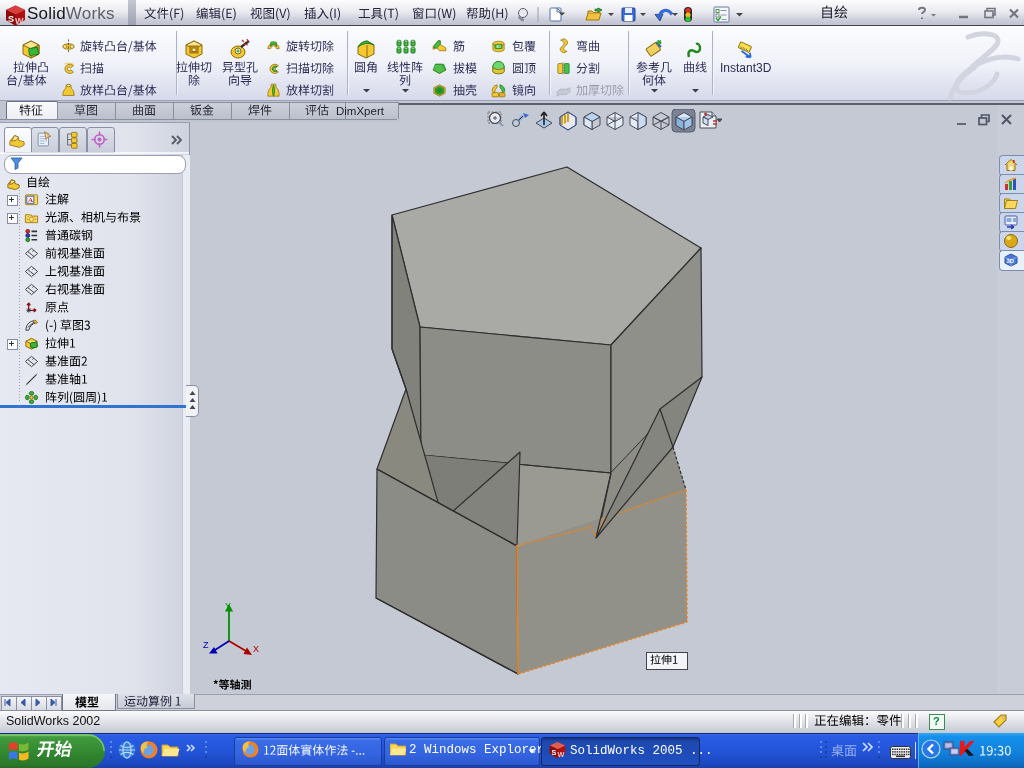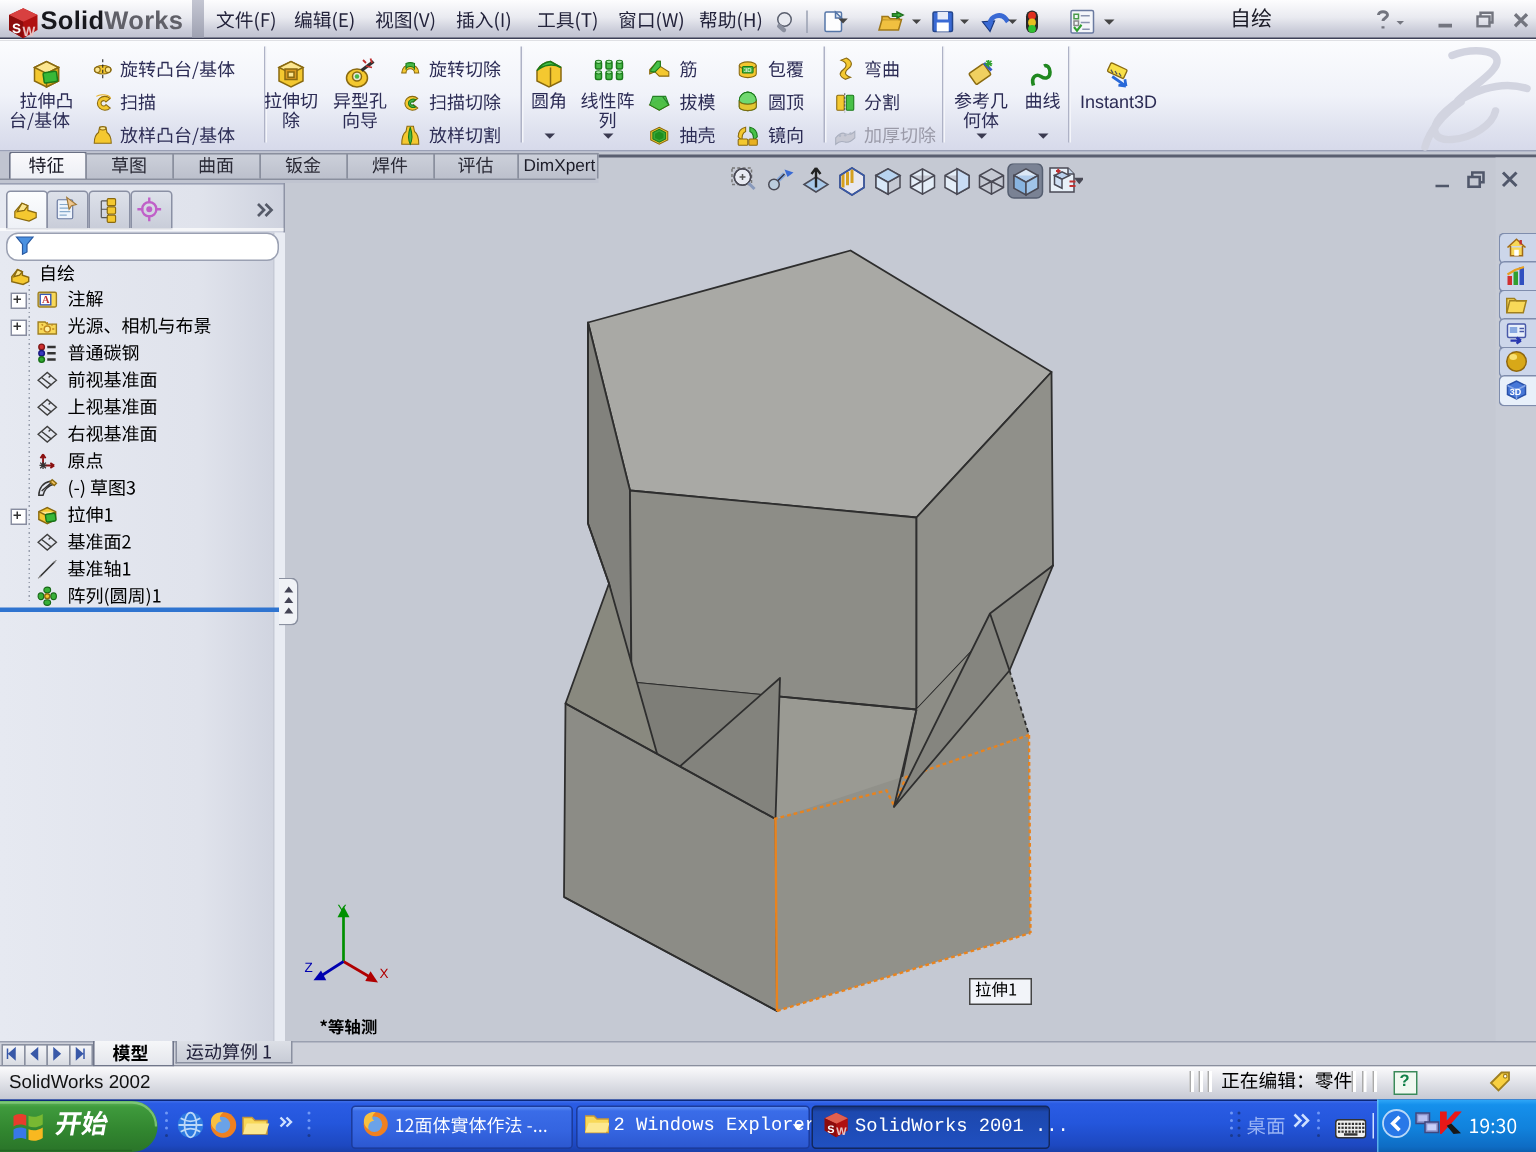--- a/index.html
+++ b/index.html
@@ -9,21 +9,21 @@
 <div class="ab" style="left:0;top:0;width:1024px;height:26px;background:linear-gradient(#fdfdfe,#e9eaf0 45%,#c9cbd8 80%,#bfc1cf)"></div>
     <div class="ab" style="left:0;top:25px;width:1024px;height:2px;background:#3d4057"></div>
     <div class="ab" style="left:128px;top:0;width:8px;height:25px;background:linear-gradient(#c4c6d2,#9fa2b2)"></div>
     <svg class="ab" style="left:5px;top:5px" width="21" height="21" viewBox="0 0 21 21">
 <polygon points="10.5,0.5 20,5 20,15 10.5,20.5 1,15 1,5" fill="#b01010"></polygon>
 <polygon points="10.5,0.5 20,5 10.5,9.5 1,5" fill="#d84040"></polygon>
 <polygon points="1,5 10.5,9.5 10.5,20.5 1,15" fill="#8c0c0c"></polygon>
 <text x="3" y="17" font-size="9" font-weight="bold" fill="#fff" font-family="Liberation Sans">S</text>
 <text x="10" y="19" font-size="9" font-weight="bold" fill="#e8c0c0" font-family="Liberation Sans">W</text>
 </svg>
-    <div class="ab" style="left:27px;top:4px;font-size:17px;font-weight:bold;color:#17171c;letter-spacing:0.2px">Solid<span style="color:#606068">Works</span></div>
+    <div class="ab" style="left:27px;top:4px;font-size:17px;font-weight:normal;color:#17171c;letter-spacing:0.2px">Solid<span style="color:#606068">Works</span></div>
     <svg class="ab " style="left:144px;top:7px" width="42" height="17" viewBox="0 0 42 17">
       <g transform="translate(0,11.0)">
         <path d="M5.3 -10.3C5.7 -9.7 6.1 -8.8 6.2 -8.3L7.2 -8.7C7.1 -9.2 6.6 -10.0 6.3 -10.6ZM0.6 -8.3V-7.4H2.6C3.3 -5.5 4.3 -3.8 5.6 -2.5C4.2 -1.4 2.5 -0.5 0.5 0.1C0.6 0.3 0.9 0.8 1.0 1.0C3.1 0.3 4.9 -0.6 6.3 -1.8C7.7 -0.6 9.4 0.4 11.4 0.9C11.6 0.7 11.9 0.2 12.1 0.1C10.1 -0.5 8.4 -1.3 7.0 -2.5C8.3 -3.8 9.2 -5.4 10.0 -7.4H11.9V-8.3ZM6.3 -3.2C5.1 -4.4 4.2 -5.8 3.6 -7.4H8.9C8.3 -5.7 7.4 -4.3 6.3 -3.2Z M16.5 -4.3V-3.4H20.1V1.0H21.0V-3.4H24.4V-4.3H21.0V-7.0H23.9V-7.9H21.0V-10.4H20.1V-7.9H18.4C18.5 -8.5 18.7 -9.1 18.8 -9.7L17.9 -9.9C17.6 -8.2 17.1 -6.6 16.4 -5.6C16.6 -5.5 17.0 -5.2 17.2 -5.1C17.5 -5.6 17.8 -6.3 18.1 -7.0H20.1V-4.3ZM15.8 -10.5C15.2 -8.6 14.1 -6.7 12.9 -5.5C13.1 -5.2 13.3 -4.8 13.4 -4.5C13.8 -5.0 14.2 -5.5 14.6 -6.0V1.0H15.5V-7.5C16.0 -8.3 16.4 -9.3 16.7 -10.2Z M28.0 2.5 28.7 2.1C27.6 0.4 27.1 -1.8 27.1 -3.9C27.1 -6.0 27.6 -8.1 28.7 -9.9L28.0 -10.2C26.8 -8.3 26.1 -6.3 26.1 -3.9C26.1 -1.4 26.8 0.6 28.0 2.5Z M30.5 0.0H31.6V-4.1H35.1V-5.1H31.6V-8.2H35.8V-9.2H30.5Z M37.4 2.5C38.5 0.6 39.2 -1.4 39.2 -3.9C39.2 -6.3 38.5 -8.3 37.4 -10.2L36.6 -9.9C37.7 -8.1 38.3 -6.0 38.3 -3.9C38.3 -1.8 37.7 0.4 36.6 2.1Z" fill="#23233b"></path>
       </g>
     </svg>
     <svg class="ab " style="left:196px;top:7px" width="42" height="17" viewBox="0 0 42 17">
       <g transform="translate(0,11.0)">
         <path d="M0.5 -0.7 0.7 0.2C1.8 -0.2 3.1 -0.8 4.3 -1.3L4.2 -2.0C2.8 -1.5 1.4 -1.0 0.5 -0.7ZM0.8 -5.3C0.9 -5.4 1.2 -5.4 2.6 -5.6C2.1 -4.8 1.7 -4.2 1.5 -4.0C1.1 -3.5 0.8 -3.2 0.6 -3.1C0.7 -2.9 0.8 -2.5 0.9 -2.3C1.1 -2.4 1.5 -2.6 4.2 -3.2C4.2 -3.4 4.2 -3.7 4.2 -4.0L2.1 -3.5C3.0 -4.7 3.8 -6.1 4.5 -7.5L3.8 -7.9C3.6 -7.4 3.3 -6.9 3.1 -6.5L1.7 -6.3C2.4 -7.4 3.1 -8.8 3.6 -10.2L2.7 -10.5C2.2 -9.0 1.4 -7.3 1.1 -6.9C0.9 -6.5 0.7 -6.2 0.5 -6.1C0.6 -5.9 0.7 -5.5 0.8 -5.3ZM7.8 -4.4V-2.5H6.8V-4.4ZM8.4 -4.4H9.3V-2.5H8.4ZM6.0 -5.2V0.9H6.8V-1.8H7.8V0.6H8.4V-1.8H9.3V0.6H10.0V-1.8H10.9V0.1C10.9 0.2 10.9 0.2 10.8 0.2C10.7 0.2 10.5 0.2 10.2 0.2C10.3 0.4 10.4 0.7 10.4 0.9C10.8 0.9 11.1 0.9 11.4 0.8C11.6 0.7 11.6 0.4 11.6 0.1V-5.2L10.9 -5.2ZM10.0 -4.4H10.9V-2.5H10.0ZM7.6 -10.3C7.8 -10.0 8.0 -9.5 8.1 -9.2H5.2V-6.4C5.2 -4.5 5.1 -1.7 3.9 0.3C4.1 0.4 4.5 0.6 4.7 0.8C5.8 -1.2 6.0 -4.2 6.0 -6.2H11.5V-9.2H9.1C9.0 -9.6 8.7 -10.1 8.4 -10.6ZM6.0 -8.3H10.6V-7.0H6.0Z M19.4 -9.4H22.7V-8.1H19.4ZM18.5 -10.1V-7.4H23.6V-10.1ZM13.5 -4.2C13.6 -4.2 14.0 -4.3 14.4 -4.3H15.6V-2.5L13.0 -2.1L13.2 -1.2L15.6 -1.7V1.0H16.4V-1.8L17.8 -2.1L17.8 -2.9L16.4 -2.7V-4.3H17.6V-5.2H16.4V-7.1H15.6V-5.2H14.3C14.7 -6.0 15.1 -7.1 15.3 -8.1H17.6V-9.0H15.6C15.7 -9.5 15.8 -9.9 15.9 -10.3L14.9 -10.5C14.9 -10.0 14.8 -9.5 14.7 -9.0H13.1V-8.1H14.5C14.2 -7.1 13.9 -6.3 13.8 -6.0C13.6 -5.4 13.4 -5.0 13.2 -5.0C13.3 -4.8 13.5 -4.3 13.5 -4.2ZM22.7 -5.9V-4.8H19.5V-5.9ZM17.5 -1.0 17.6 -0.1 22.7 -0.5V1.0H23.6V-0.6L24.5 -0.7L24.5 -1.4L23.6 -1.4V-5.9H24.4V-6.7H17.8V-5.9H18.6V-1.0ZM22.7 -4.1V-3.0H19.5V-4.1ZM22.7 -2.3V-1.3L19.5 -1.1V-2.3Z M28.0 2.5 28.7 2.1C27.6 0.4 27.1 -1.8 27.1 -3.9C27.1 -6.0 27.6 -8.1 28.7 -9.9L28.0 -10.2C26.8 -8.3 26.1 -6.3 26.1 -3.9C26.1 -1.4 26.8 0.6 28.0 2.5Z M30.5 0.0H35.9V-1.0H31.6V-4.3H35.1V-5.3H31.6V-8.2H35.8V-9.2H30.5Z M37.8 2.5C39.0 0.6 39.7 -1.4 39.7 -3.9C39.7 -6.3 39.0 -8.3 37.8 -10.2L37.1 -9.9C38.2 -8.1 38.7 -6.0 38.7 -3.9C38.7 -1.8 38.2 0.4 37.1 2.1Z" fill="#23233b"></path>
       </g>
     </svg>
@@ -492,21 +492,21 @@
         <path d="M1.0 -7.6C0.9 -6.7 0.7 -5.4 0.5 -4.7L1.1 -4.4C1.4 -5.3 1.6 -6.6 1.7 -7.5ZM4.1 -8.0C3.9 -7.2 3.6 -6.1 3.3 -5.5L3.8 -5.2C4.1 -5.9 4.5 -6.9 4.9 -7.7ZM6.1 -7.2H10.0V-6.2H6.1ZM6.1 -8.9H10.0V-7.9H6.1ZM5.2 -9.6V-5.5H10.8V-9.6ZM2.3 -10.0V-5.9C2.3 -3.7 2.1 -1.4 0.4 0.4C0.6 0.5 0.9 0.8 1.1 1.0C2.0 0.1 2.5 -1.0 2.8 -2.2C3.2 -1.6 3.8 -0.8 4.0 -0.3L4.6 -1.0C4.4 -1.3 3.4 -2.6 3.0 -3.2C3.1 -4.1 3.1 -5.0 3.1 -5.9V-10.0ZM4.5 -2.4V-1.6H7.5V1.0H8.4V-1.6H11.5V-2.4H8.4V-3.8H11.1V-4.6H5.0V-3.8H7.5V-2.4Z M15.8 -4.1V-3.2H19.2V1.0H20.1V-3.2H23.4V-4.1H20.1V-6.7H22.9V-7.6H20.1V-9.9H19.2V-7.6H17.6C17.8 -8.2 17.9 -8.7 18.0 -9.3L17.2 -9.5C16.9 -7.9 16.4 -6.4 15.7 -5.4C15.9 -5.3 16.3 -5.0 16.5 -4.9C16.8 -5.4 17.1 -6.0 17.4 -6.7H19.2V-4.1ZM15.2 -10.0C14.6 -8.2 13.5 -6.4 12.4 -5.2C12.5 -5.0 12.8 -4.6 12.9 -4.4C13.3 -4.8 13.6 -5.2 14.0 -5.8V0.9H14.9V-7.2C15.3 -8.0 15.7 -8.9 16.1 -9.8Z" fill="#2a2a36"></path>
       </g>
     </svg>
     <div class="ab" style="left:289px;top:102px;width:55px;height:16px;background:linear-gradient(#ccd0da,#bcc0cc);border:1px solid #8a8f9e;border-bottom:none"></div>
     <svg class="ab " style="left:304.5px;top:104px" width="26" height="17" viewBox="0 0 26 17">
       <g transform="translate(0,10.6)">
         <path d="M9.9 -8.0C9.8 -7.1 9.4 -5.7 9.1 -4.9L9.8 -4.7C10.1 -5.5 10.5 -6.7 10.8 -7.8ZM4.7 -7.8C5.0 -6.8 5.3 -5.6 5.4 -4.8L6.2 -5.0C6.1 -5.8 5.8 -7.0 5.5 -8.0ZM1.2 -9.1C1.8 -8.6 2.6 -7.8 3.0 -7.3L3.6 -7.9C3.2 -8.4 2.4 -9.2 1.7 -9.7ZM4.3 -9.5V-8.6H7.2V-4.2H4.0V-3.3H7.2V0.9H8.1V-3.3H11.5V-4.2H8.1V-8.6H11.0V-9.5ZM0.5 -6.3V-5.4H2.2V-1.0C2.2 -0.5 1.8 -0.2 1.6 -0.0C1.8 0.1 2.0 0.5 2.1 0.7C2.2 0.5 2.5 0.2 4.5 -1.3C4.4 -1.5 4.3 -1.8 4.2 -2.1L3.0 -1.2V-6.3L2.2 -6.3Z M15.2 -10.0C14.5 -8.2 13.4 -6.4 12.2 -5.2C12.4 -5.0 12.6 -4.6 12.7 -4.4C13.1 -4.8 13.5 -5.3 13.9 -5.8V0.9H14.8V-7.1C15.3 -8.0 15.7 -8.9 16.1 -9.8ZM15.9 -7.5V-6.6H19.2V-4.1H16.6V1.0H17.5V0.4H21.9V0.9H22.8V-4.1H20.1V-6.6H23.5V-7.5H20.1V-10.1H19.2V-7.5ZM17.5 -0.4V-3.3H21.9V-0.4Z" fill="#2a2a36"></path>
       </g>
     </svg>
     <div class="ab" style="left:345px;top:102px;width:52px;height:16px;background:linear-gradient(#ccd0da,#bcc0cc);border:1px solid #8a8f9e;border-bottom:none"></div>
-    <div class="ab" style="left:349px;top:105px;font-size:11.5px;color:#1c1c28">DimXpert</div>
+    <div class="ab" style="left:336px;top:105px;font-size:11.5px;color:#1c1c28">DimXpert</div>
     <div class="ab" style="left:0;top:119px;width:397px;height:1px;background:#8a8f9e"></div>
     <svg class="ab" style="left:486px;top:109px" width="236" height="24" viewBox="0 0 236 24">
 <g fill="none" stroke="#4a4a55">
 <g>
           <rect x="2" y="3" width="13" height="11" stroke-dasharray="2 1.5" stroke="#777"></rect>
           <circle cx="9" cy="9" r="5.5" fill="#e8eaf2"></circle>
           <circle cx="9" cy="9" r="5.5"></circle>
           <path d="M13 13 l4 4" stroke-width="2" stroke="#8899bb"></path>
           <path d="M7 9 h4 M9 7 v4" stroke="#555"></path>
         </g>
@@ -1003,21 +1003,21 @@
       <path d="M1.5 1.5 l3.5 4 3.5 -4 z" fill="#fff"></path>
     </svg>
     <div class="ab" style="left:541px;top:737px;width:157px;height:27px;background:linear-gradient(#16337e,#1d48ae 12%,#1e4cb8 60%,#2050c0);border:1px solid #12285e;border-radius:3px"></div>
     <svg class="ab" style="left:549px;top:741px" width="17" height="18" viewBox="0 0 21 21">
 <polygon points="10.5,0.5 20,5 20,15 10.5,20.5 1,15 1,5" fill="#b01010"></polygon>
 <polygon points="10.5,0.5 20,5 10.5,9.5 1,5" fill="#e06050"></polygon>
 <polygon points="1,5 10.5,9.5 10.5,20.5 1,15" fill="#8c0c0c"></polygon>
 <text x="3" y="17" font-size="9" font-weight="bold" fill="#fff" font-family="Liberation Sans">S</text>
 <text x="10.5" y="19" font-size="9" font-weight="bold" fill="#e8c0c0" font-family="Liberation Sans">W</text>
     </svg>
-    <div class="ab" style="left:570px;top:744px;font-size:12.5px;color:#fff;font-family:'Liberation Mono',monospace">SolidWorks 2001 ...</div>
+    <div class="ab" style="left:570px;top:744px;font-size:12.5px;color:#fff;font-family:'Liberation Mono',monospace">SolidWorks 2005 ...</div>
     <svg class="ab" style="left:818px;top:737px" width="12" height="27" viewBox="0 0 12 27">
 <g opacity="0.9">
         <circle cx="3" cy="5" r="1" fill="#7aa0f8"></circle>
         <circle cx="3" cy="10" r="1" fill="#7aa0f8"></circle>
         <circle cx="3" cy="15" r="1" fill="#7aa0f8"></circle>
         <circle cx="3" cy="20" r="1" fill="#1a3888"></circle>
 <circle cx="8" cy="5" r="1" fill="#1a3888"></circle>
         <circle cx="8" cy="10" r="1" fill="#1a3888"></circle>
         <circle cx="8" cy="15" r="1" fill="#1a3888"></circle>
         <circle cx="8" cy="20" r="1" fill="#1a3888"></circle>

